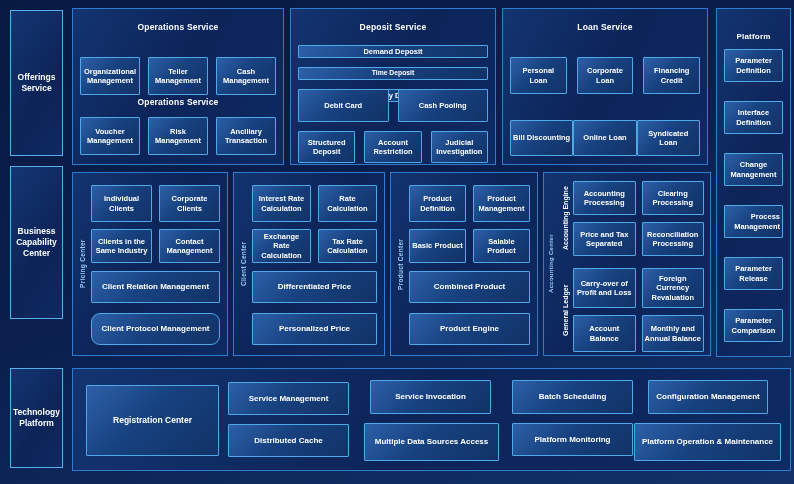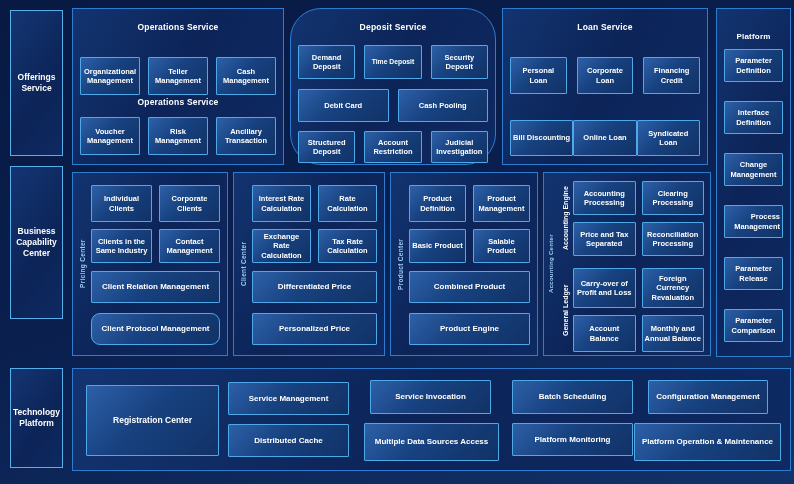--- a/index.html
+++ b/index.html
@@ -65,23 +65,23 @@
     <div class="box">Cash Management</div>
   </div>
   <div class="title" style="top:88px;">Operations Service</div>
   <div class="row" style="top:108px;height:38px;gap:8px;">
     <div class="box">Voucher Management</div>
     <div class="box">Risk Management</div>
     <div class="box">Ancillary Transaction</div>
   </div>
 </div>
 
-<div class="panel" style="left:290px;top:8px;width:206px;height:157px;border-radius:31px;">
+<div class="panel" style="left:290px;top:8px;width:206px;height:157px;">
   <div class="title" style="top:13px;">Deposit Service</div>
-  <div class="row" style="top:36px;height:34px;">
+  <div class="row" style="top:36px;height:34px;flex-direction:column;">
     <div class="box">Demand Deposit</div>
     <div class="box" style="font-size:6.8px;">Time Deposit</div>
     <div class="box">Security Deposit</div>
   </div>
   <div class="row" style="top:80px;height:33px;">
     <div class="box">Debit Card</div>
     <div class="box">Cash Pooling</div>
   </div>
   <div class="row" style="top:122px;height:32px;">
     <div class="box">Structured Deposit</div>

